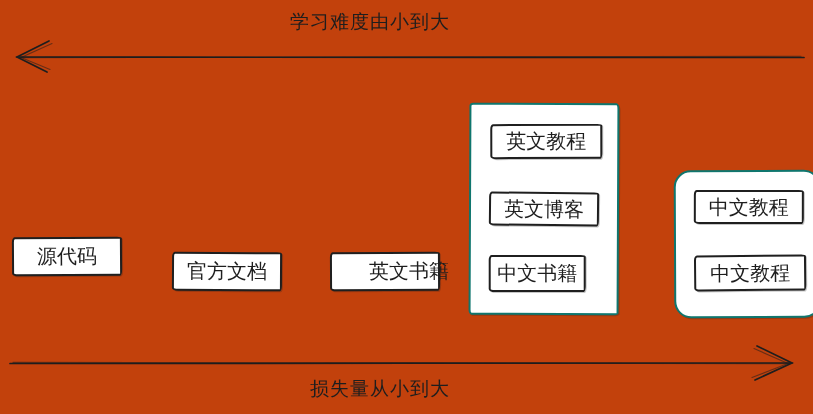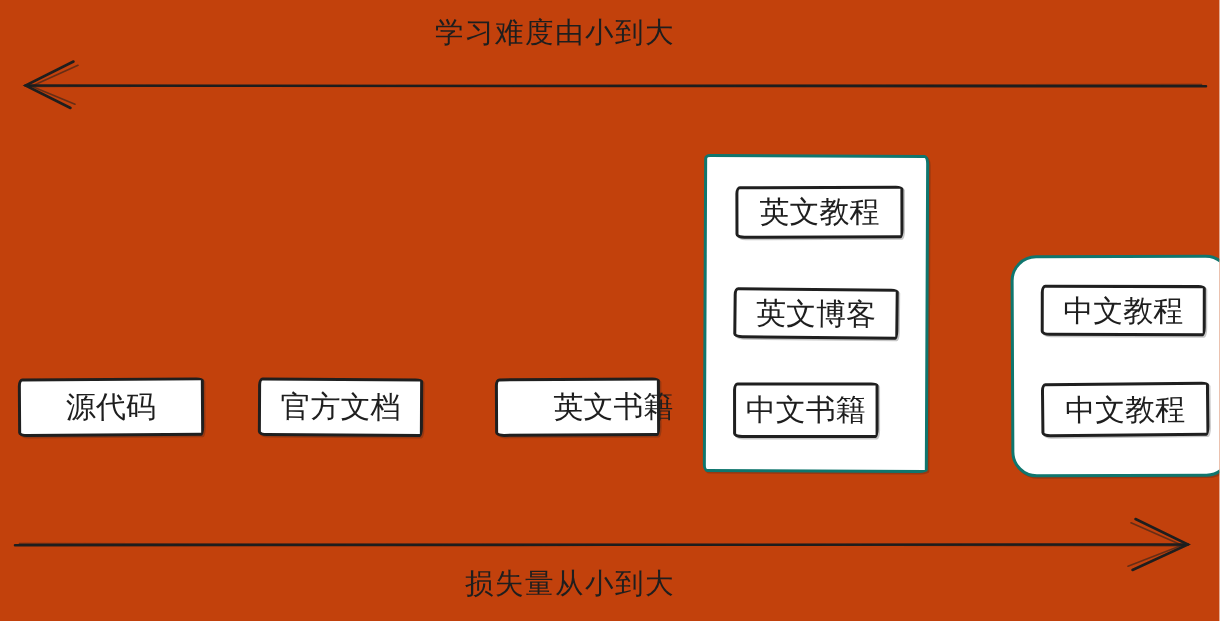--- a/index.html
+++ b/index.html
@@ -58,21 +58,21 @@
   }
   .group-box {
     position: absolute;
     box-sizing: border-box;
     border: 2px solid #0f766e;
     border-radius: 4px 3px 6px 3px / 3px 6px 2px 5px;
     background: #ffffff;
     box-shadow: 1px 1px 0 rgba(30,30,30,0.25);
   }
   
-  .box-source    { left: 12px;  top: 252px; width: 124px; height: 39px; transform: rotate(-0.4deg); }
+  .box-source    { left: 12px;  top: 237px; width: 110px; height: 39px; transform: rotate(-0.4deg); }
   .box-official  { left: 172px; top: 252px; width: 110px; height: 39px; transform: rotate(0.3deg); }
   .box-enbooks   { left: 330px; top: 252px; width: 110px; height: 39px; transform: rotate(-0.3deg); padding-left: 48px; }
   
   .group-1 { left: 469px; top: 103px; width: 150px; height: 212px; transform: rotate(0.25deg); }
   .group-1 .inner-1 { left: 19px; top: 19px;  width: 112px; height: 35px; transform: rotate(-0.4deg); }
   .group-1 .inner-2 { left: 18px; top: 87px;  width: 110px; height: 34px; transform: rotate(0.35deg); }
   .group-1 .inner-3 { left: 18px; top: 150px; width: 97px; height: 37px; transform: rotate(-0.3deg); }
   
   .group-2 { left: 674px; top: 170px; width: 147px; height: 148px; transform: rotate(-0.25deg); border-radius: 17px; }
   .group-2 .inner-1 { left: 18px; top: 18px; width: 110px; height: 34px; transform: rotate(0.35deg); }

